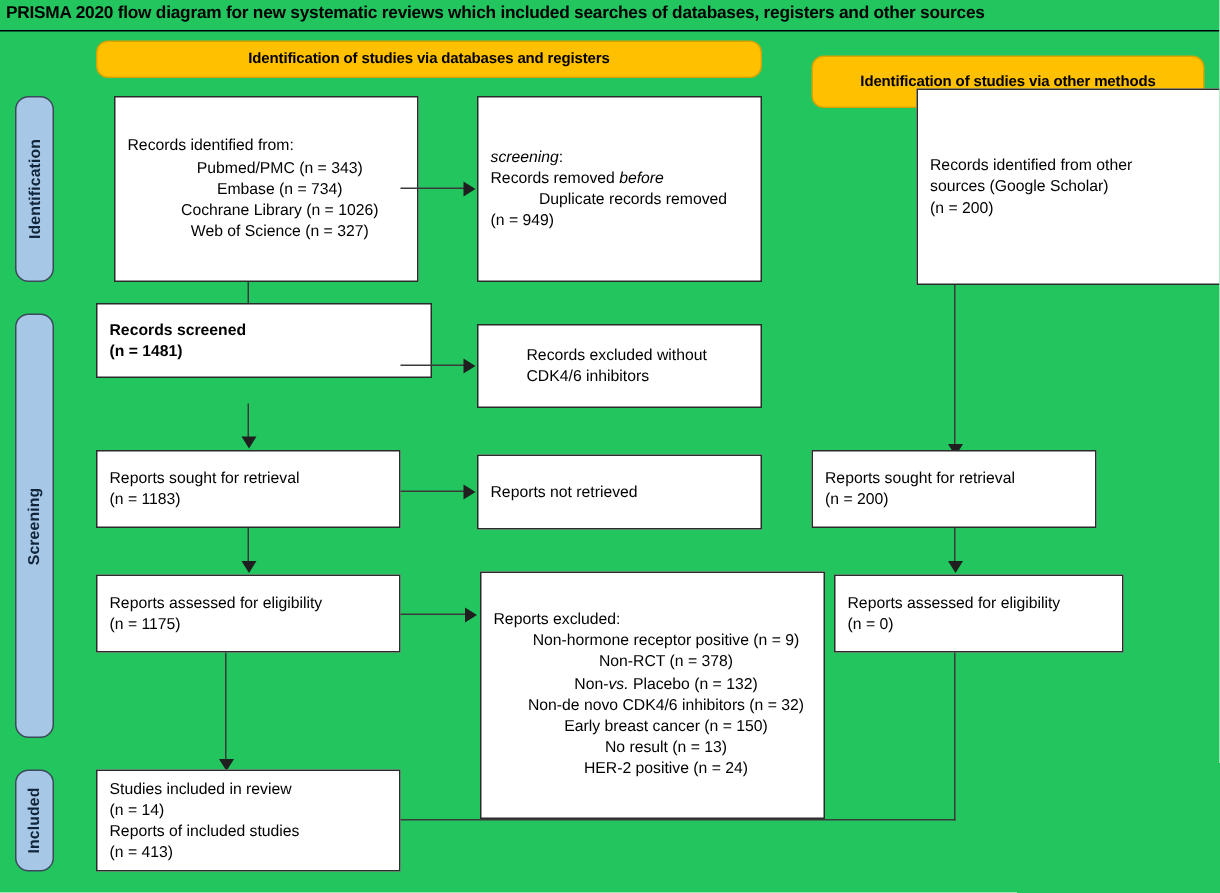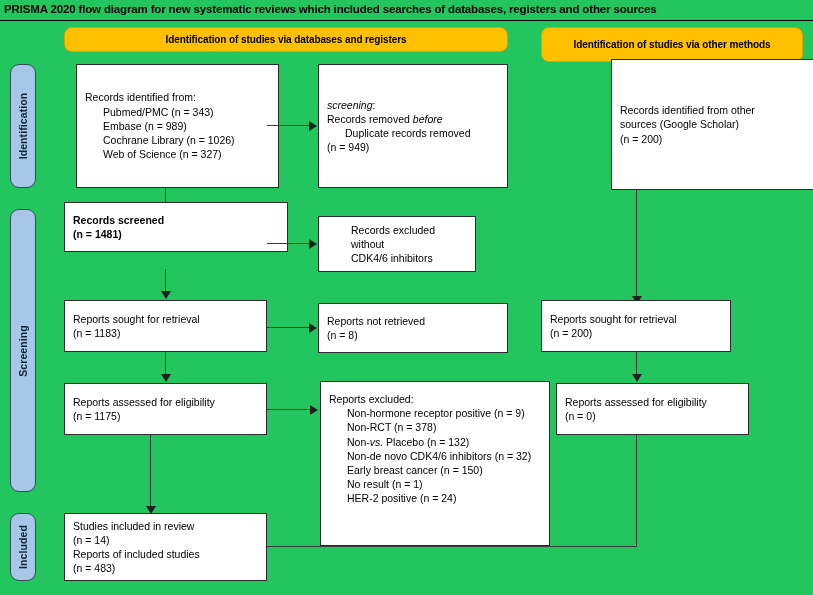--- a/index.html
+++ b/index.html
@@ -89,20 +89,21 @@
     color: #000000;
     overflow: hidden;
   }
   .box.vcenter {
     display: flex;
     flex-direction: column;
     justify-content: center;
   }
   .box .ind {
     padding-left: 18px;
+    text-align: center;
   }
   .box i {
     font-style: italic;
   }
 
   
   .ln {
     position: absolute;
     background: #3a3a3a;
   }
@@ -135,40 +136,40 @@
 
 <div id="page">
 
   <div class="doc-title">PRISMA 2020 flow diagram for new systematic reviews which included searches of databases, registers and other sources</div>
   <div class="title-rule"></div>
 
   <div class="banner" style="left:64px; top:27px; width:444px; height:25px;">
     <span>Identification of studies via databases and registers</span>
   </div>
 
-  <div class="banner" style="left:541px; top:27px; width:262px; height:35px;">
+  <div class="banner" style="left:541px; top:37px; width:262px; height:35px;">
     <span>Identification of studies via other methods</span>
   </div>
 
   <div class="stage" style="left:10px; top:64px; width:26px; height:124px;">
     <span>Identification</span>
   </div>
 
   <div class="stage" style="left:10px; top:209px; width:26px; height:283px;">
     <span>Screening</span>
   </div>
 
   <div class="stage" style="left:10px; top:513px; width:26px; height:68px;">
     <span>Included</span>
   </div>
 
   <div class="box vcenter" style="left:76px; top:64px; width:203px; height:124px;">
     <div>Records identified from:</div>
     <div class="ind">Pubmed/PMC (n = 343)</div>
-    <div class="ind">Embase (n = 989)</div>
+    <div class="ind">Embase (n = 734)</div>
     <div class="ind">Cochrane Library (n = 1026)</div>
     <div class="ind">Web of Science (n = 327)</div>
   </div>
 
   <div class="box vcenter" style="left:318px; top:64px; width:190px; height:124px;">
     <div><i>screening</i><span>:</span></div>
     <div><span>Records removed </span><i>before</i></div>
     <div class="ind">Duplicate records removed</div>
     <div>(n = 949)</div>
   </div>
@@ -186,39 +187,38 @@
   <div class="arrow down" style="left:160.5px; top:211px;"></div>
 
   <div class="ln v" style="left:636px; top:190px; width:1.3px; height:110px;"></div>
   <div class="arrow down" style="left:631.5px; top:296px;"></div>
 
   <div class="box vcenter" style="left:64px; top:202px; width:224px; height:50px;font-weight:bold;">
     <div>Records screened</div>
     <div>(n = 1481)</div>
   </div>
 
-  <div class="box vcenter" style="left:318px; top:216px; width:158px; height:56px;padding-left:32px;">
+  <div class="box vcenter" style="left:318px; top:216px; width:190px; height:56px;padding-left:32px;">
     <div>Records excluded without</div>
     <div>CDK4/6 inhibitors</div>
   </div>
 
   <div class="ln h" style="left:267px; top:243px; width:43px;"></div>
   <div class="arrow right" style="left:309px; top:238.5px;"></div>
 
   <div class="ln v" style="left:165px; top:269px; width:1.3px; height:24px;"></div>
   <div class="arrow down" style="left:160.5px; top:291px;"></div>
 
   <div class="box vcenter" style="left:64px; top:300px; width:203px; height:52px;">
     <div>Reports sought for retrieval</div>
     <div>(n = 1183)</div>
   </div>
 
   <div class="box vcenter" style="left:318px; top:303px; width:190px; height:50px;">
     <div>Reports not retrieved</div>
-    <div>(n = 8)</div>
   </div>
 
   <div class="box vcenter" style="left:541px; top:300px; width:190px; height:52px;">
     <div>Reports sought for retrieval</div>
     <div>(n = 200)</div>
   </div>
 
   <div class="ln h" style="left:267px; top:327px; width:43px;"></div>
   <div class="arrow right" style="left:309px; top:322.5px;"></div>
 
@@ -226,28 +226,28 @@
   <div class="arrow down" style="left:160.5px; top:374px;"></div>
 
   <div class="ln v" style="left:636px; top:352px; width:1.3px; height:25px;"></div>
   <div class="arrow down" style="left:631.5px; top:374px;"></div>
 
   <div class="box vcenter" style="left:64px; top:383px; width:203px; height:52px;">
     <div>Reports assessed for eligibility</div>
     <div>(n = 1175)</div>
   </div>
 
-  <div class="box" style="left:320px; top:381px; width:230px; height:165px; padding-top:10px;">
+  <div class="box" style="left:320px; top:381px; width:230px; height:165px; padding-top:24px;">
     <div>Reports excluded:</div>
     <div class="ind">Non-hormone receptor positive (n = 9)</div>
     <div class="ind">Non-RCT (n = 378)</div>
     <div class="ind"><span>Non-</span><i>vs.</i><span> Placebo (n = 132)</span></div>
     <div class="ind">Non-de novo CDK4/6 inhibitors (n = 32)</div>
     <div class="ind">Early breast cancer (n = 150)</div>
-    <div class="ind">No result (n = 1)</div>
+    <div class="ind">No result (n = 13)</div>
     <div class="ind">HER-2 positive (n = 24)</div>
   </div>
 
   <div class="box vcenter" style="left:556px; top:383px; width:193px; height:52px;">
     <div>Reports assessed for eligibility</div>
     <div>(n = 0)</div>
   </div>
 
   <div class="ln h" style="left:267px; top:409px; width:44px;"></div>
   <div class="arrow right" style="left:310px; top:404.5px;"></div>
@@ -256,16 +256,16 @@
   <div class="arrow down" style="left:145.5px; top:506px;"></div>
 
   <div class="ln v" style="left:636px; top:435px; width:1.3px; height:112px;"></div>
   <div class="ln h" style="left:265px; top:546px; width:372px;"></div>
   <div class="arrow left" style="left:258px; top:541.5px;"></div>
 
   <div class="box vcenter" style="left:64px; top:513px; width:203px; height:68px;">
     <div>Studies included in review</div>
     <div>(n = 14)</div>
     <div>Reports of included studies</div>
-    <div>(n = 483)</div>
+    <div>(n = 413)</div>
   </div>
 
 </div>
 
 </body></html>

